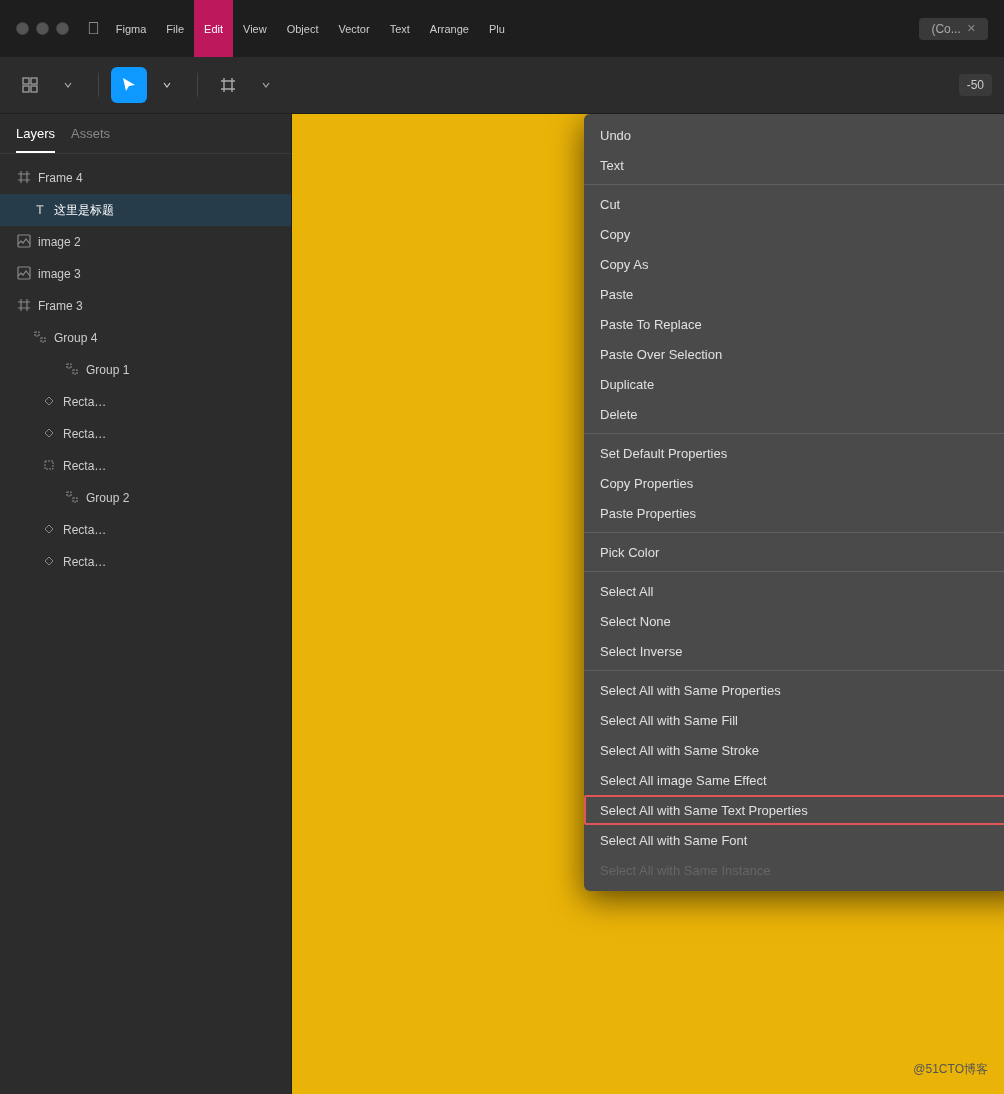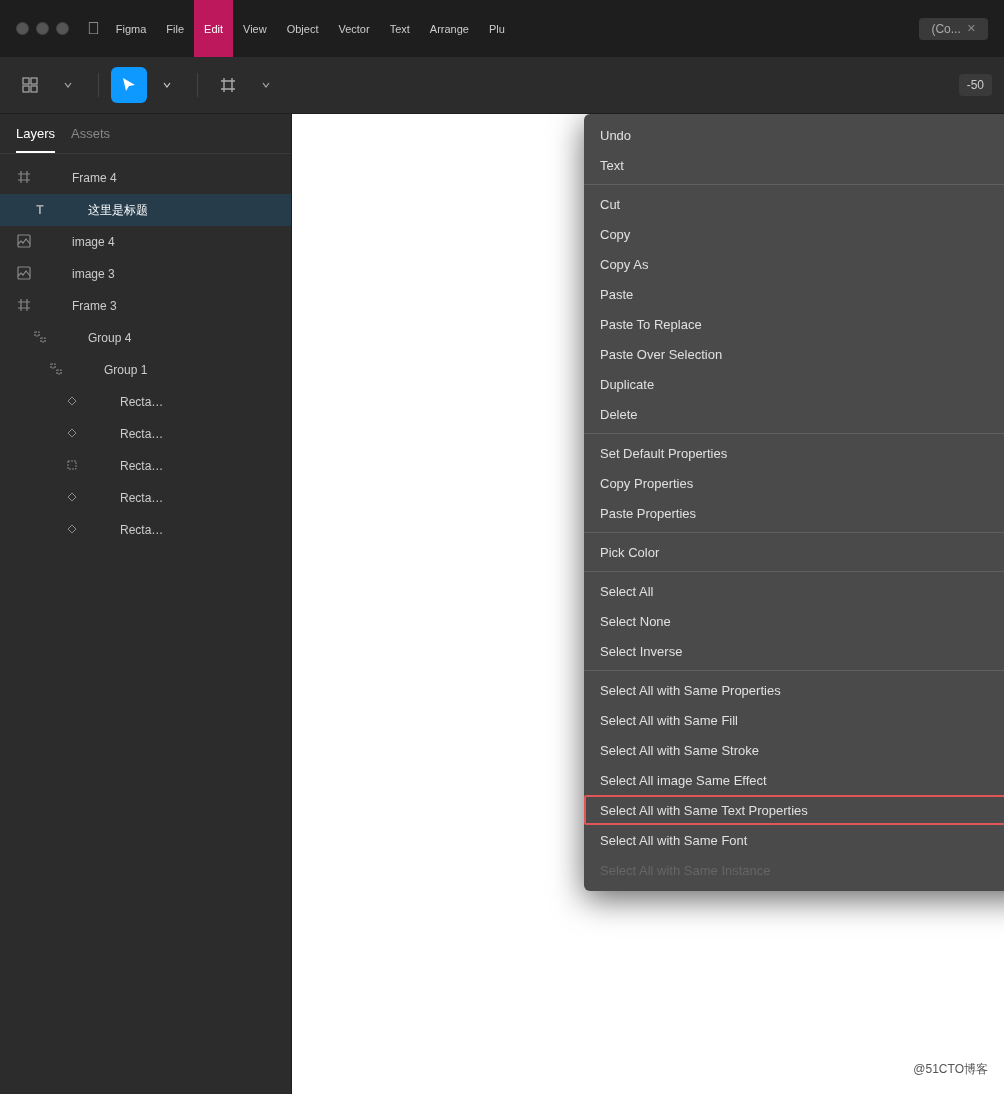--- a/index.html
+++ b/index.html
@@ -200,34 +200,33 @@
       flex-shrink: 0;
       width: 16px;
       text-align: center;
     }
     .layer-icon.text-icon { color: #aaa; }
     .layer-icon.image-icon { color: #aaa; }
     .layer-icon.frame-icon { color: #aaa; }
     .layer-icon.group-icon { color: #aaa; }
     .layer-icon.rect-icon { color: #aaa; }
     .indent-1 { padding-left: 32px; }
-    .indent-2 { padding-left: 48px; }
-    .indent-3 { padding-left: 64px; }
+    .indent-2 { padding-left: 64px; }
+    .indent-3 { padding-left: 41px; }
     .layer-name {
       flex: 1;
       overflow: hidden;
       text-overflow: ellipsis;
       white-space: nowrap;
-      margin-left: 34px;
     }
 
     
     .canvas-area {
       flex: 1;
-      background: #ffffff;
+      background: #eab308;
       position: relative;
       overflow: hidden;
     }
 
     
     .dropdown-overlay {
       position: absolute;
       top: 0;
       left: 0;
       right: 0;
@@ -388,21 +387,21 @@
         </div>
         <div class="layer-item indent-1 selected">
           <span class="layer-icon text-icon" style="font-weight: bold; font-size: 12px;">T</span>
           <span class="layer-name">这里是标题</span>
         </div>
         <div class="layer-item  ">
           <span class="layer-icon image-icon"><svg width="14" height="14" viewBox="0 0 14 14" fill="none" stroke="#888" stroke-width="1.2">
               <rect x="1" y="1" width="12" height="12" rx="1"></rect>
               <path d="M1 10l3-3 2 2 3-4 4 5"></path>
             </svg></span>
-          <span class="layer-name">image 4</span>
+          <span class="layer-name">image 2</span>
         </div>
         <div class="layer-item  ">
           <span class="layer-icon image-icon"><svg width="14" height="14" viewBox="0 0 14 14" fill="none" stroke="#888" stroke-width="1.2">
               <rect x="1" y="1" width="12" height="12" rx="1"></rect>
               <path d="M1 10l3-3 2 2 3-4 4 5"></path>
             </svg></span>
           <span class="layer-name">image 3</span>
         </div>
         <div class="layer-item  ">
           <span class="layer-icon frame-icon"><svg width="12" height="12" viewBox="0 0 12 12" fill="none" stroke="#888" stroke-width="1.2">
@@ -435,20 +434,27 @@
               <path d="M2 6L6 2L10 6L6 10Z"></path>
             </svg></span>
           <span class="layer-name">Recta…</span>
         </div>
         <div class="layer-item indent-3 ">
           <span class="layer-icon rect-icon"><svg width="12" height="12" viewBox="0 0 12 12" fill="none" stroke="#888" stroke-width="1">
               <rect x="2" y="2" width="8" height="8" stroke-dasharray="2,1"></rect>
             </svg></span>
           <span class="layer-name">Recta…</span>
         </div>
+        <div class="layer-item indent-2 ">
+          <span class="layer-icon group-icon"><svg width="12" height="12" viewBox="0 0 12 12" fill="none" stroke="#888" stroke-width="1.2">
+              <rect x="1" y="1" width="4" height="4" stroke-dasharray="2,1"></rect>
+              <rect x="7" y="7" width="4" height="4" stroke-dasharray="2,1"></rect>
+            </svg></span>
+          <span class="layer-name">Group 2</span>
+        </div>
         <div class="layer-item indent-3 ">
           <span class="layer-icon rect-icon"><svg width="12" height="12" viewBox="0 0 12 12" fill="none" stroke="#888" stroke-width="1">
               <path d="M2 6L6 2L10 6L6 10Z"></path>
             </svg></span>
           <span class="layer-name">Recta…</span>
         </div>
         <div class="layer-item indent-3 ">
           <span class="layer-icon rect-icon"><svg width="12" height="12" viewBox="0 0 12 12" fill="none" stroke="#888" stroke-width="1">
               <path d="M2 6L6 2L10 6L6 10Z"></path>
             </svg></span>

